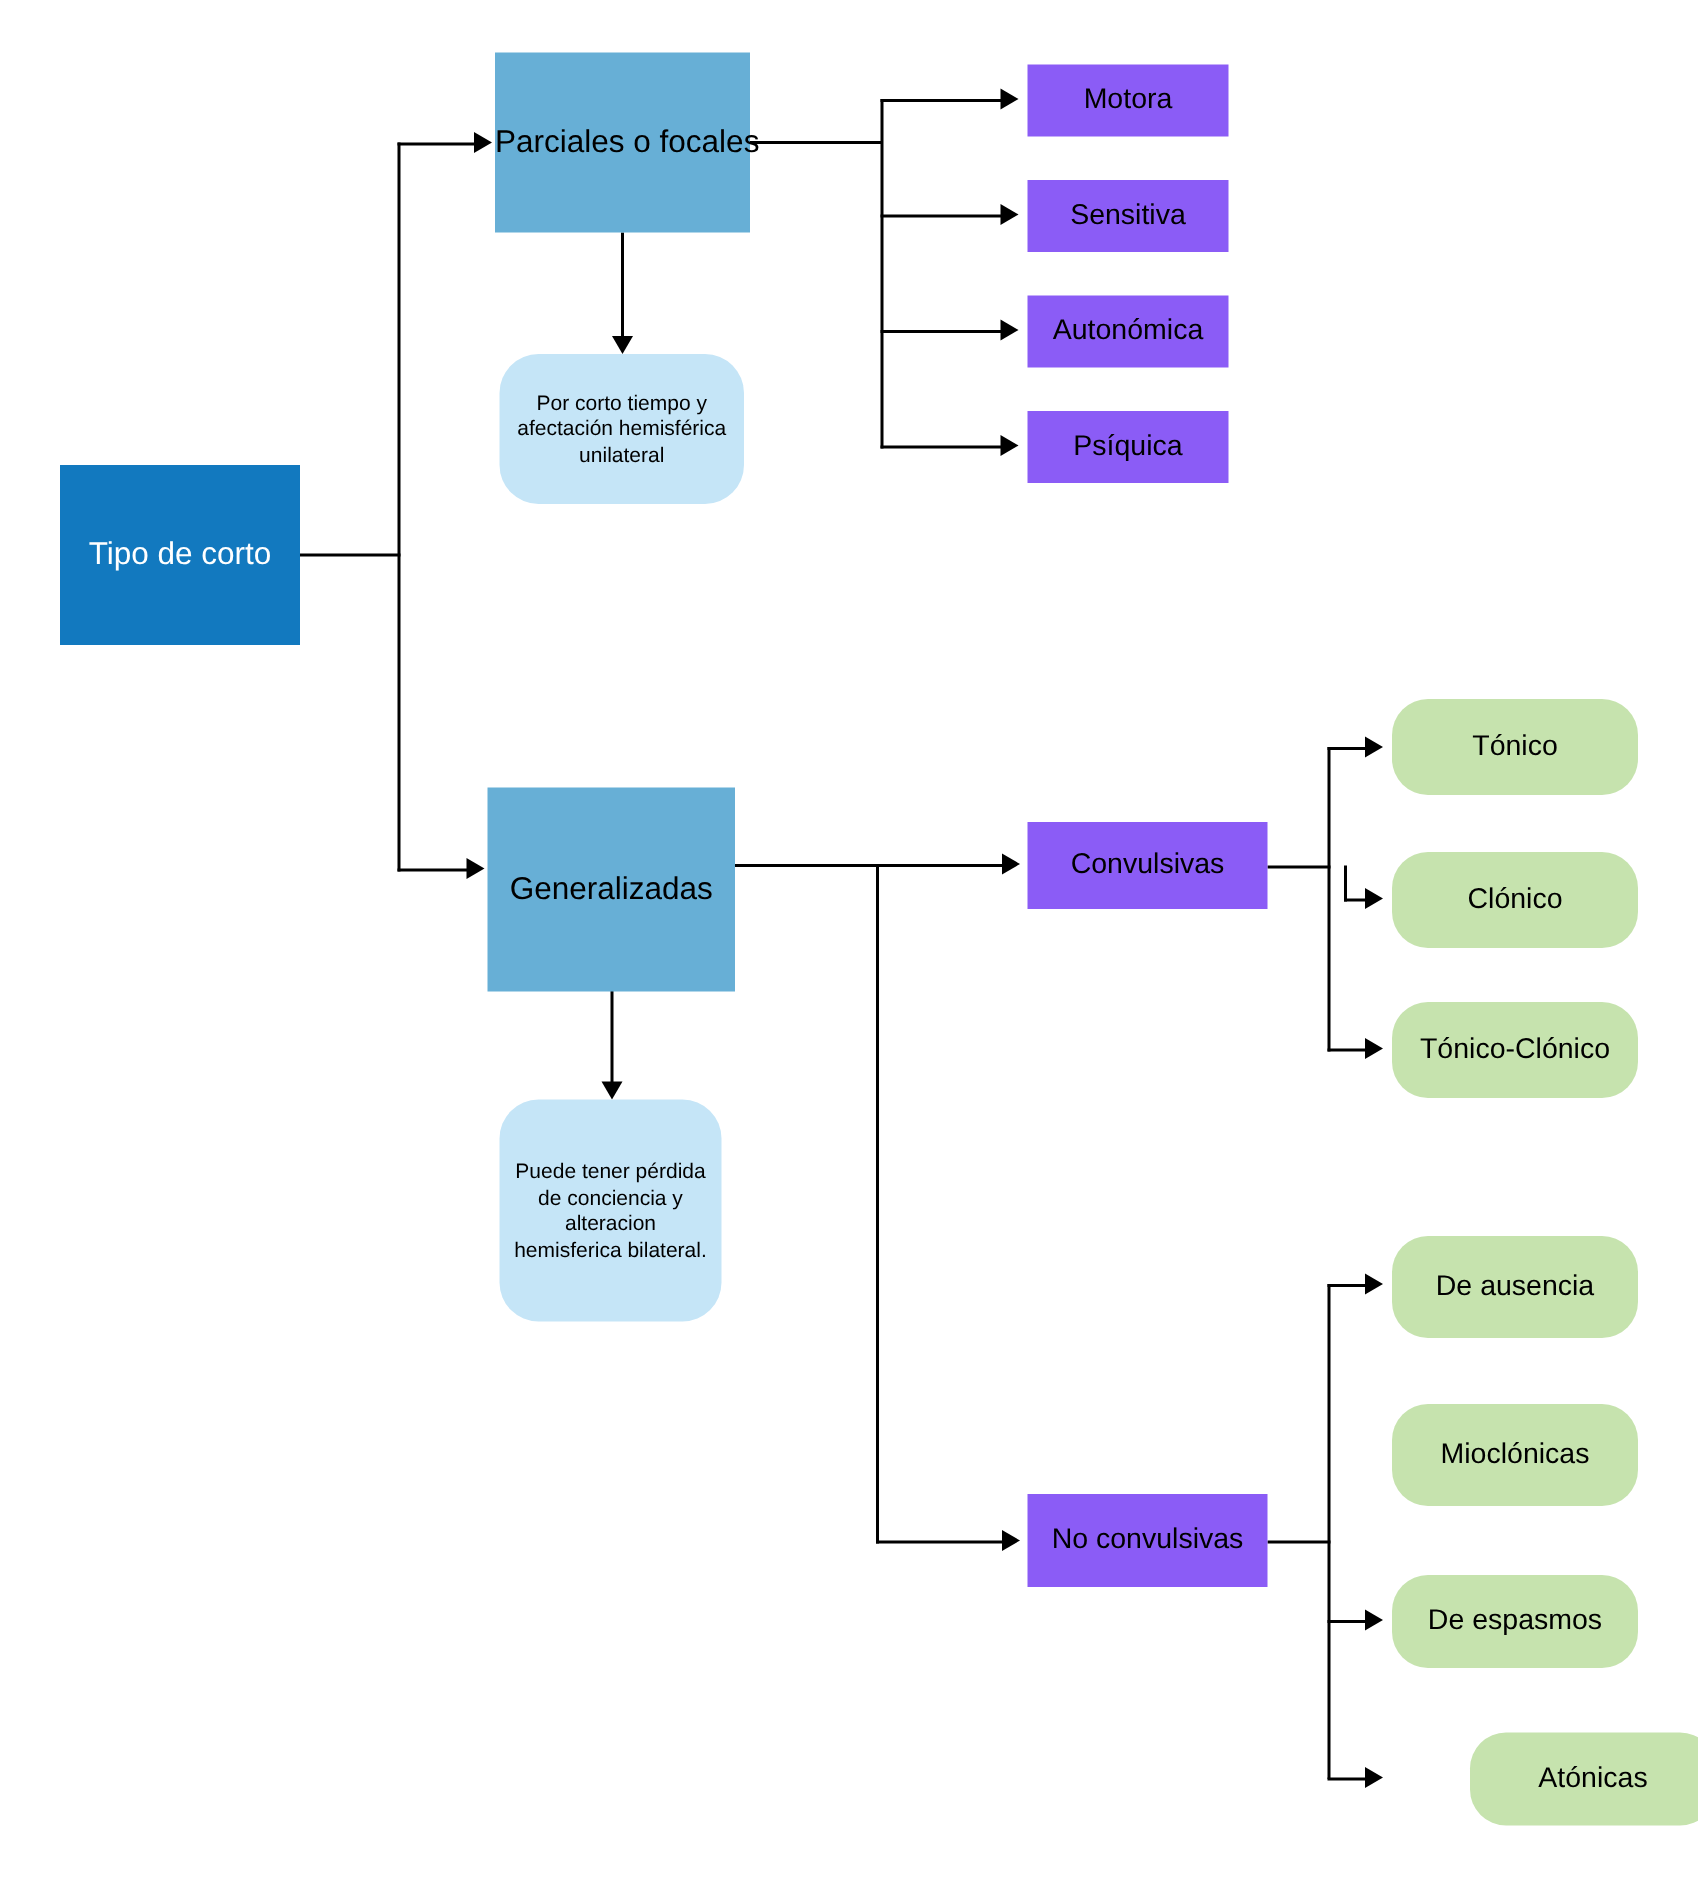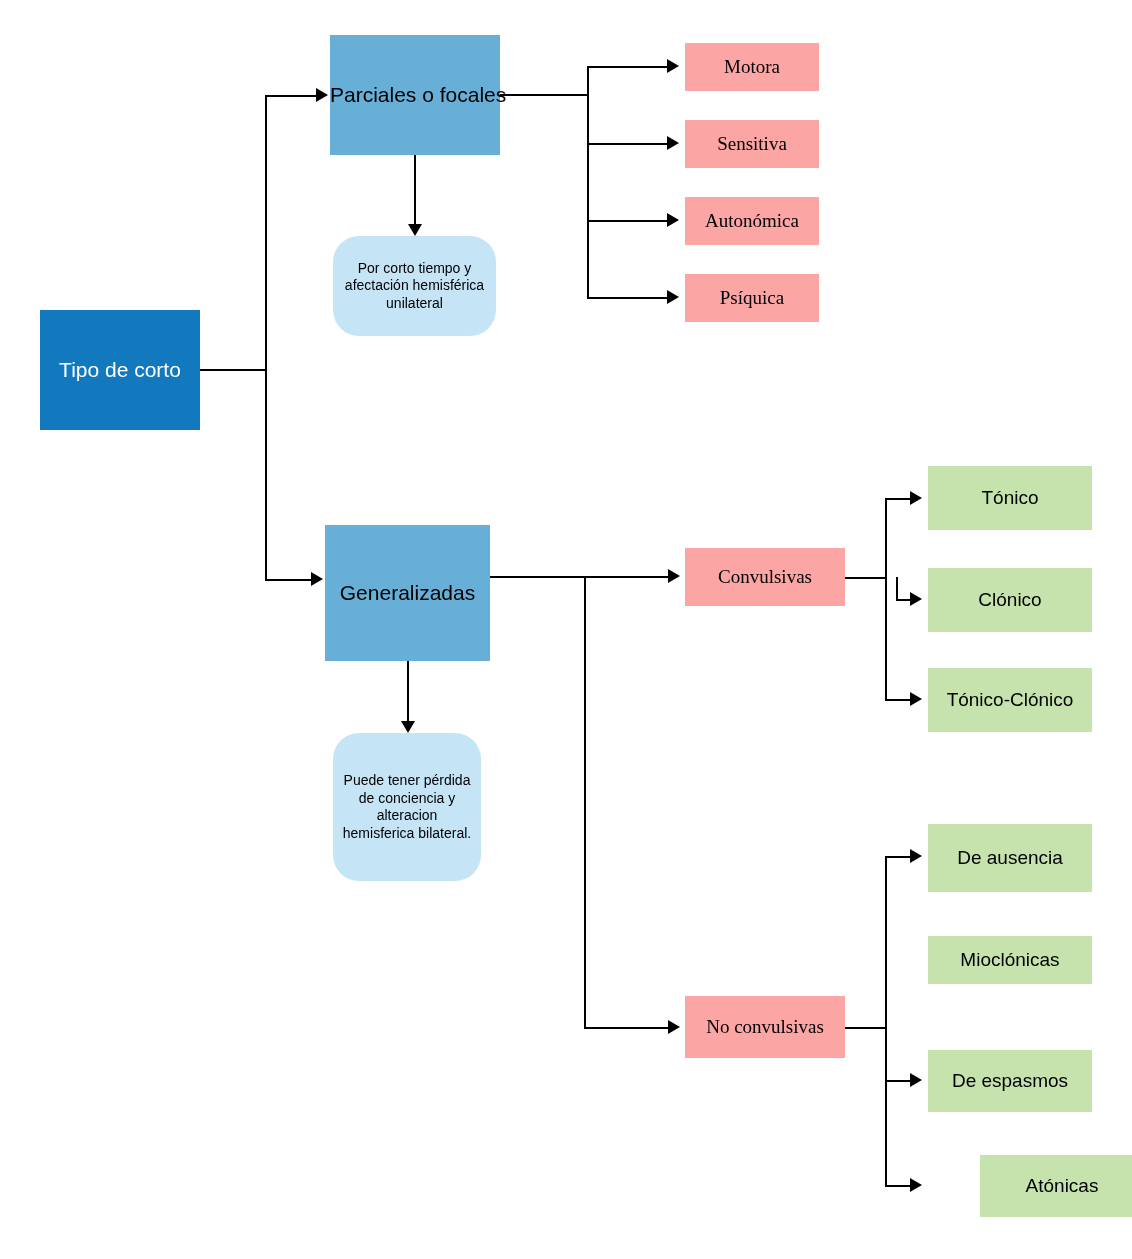--- a/index.html
+++ b/index.html
@@ -40,28 +40,28 @@
   .n-note{
     background:#c5e5f7;
     border-radius:26px;
     font-size:14px;
     line-height:1.25;
     padding:4px 6px;
     white-space:normal;
   }
   
   .n-green{
-    background:#fca5a5;
+    background:#8b5cf6;
     font-size:19px;
-    font-family:Liberation Serif, serif;
   }
   
   .n-leaf{
     background:#c6e3ae;
     font-size:19px;
+    border-radius:24px;
   }
 
   
   .ln{position:absolute;background:#000000;}
   .lh{height:2px;}
   .lv{width:2px;}
   .arrow{
     position:absolute;
     width:0;height:0;
     border-top:7px solid transparent;
@@ -176,21 +176,21 @@
   <div class="node n-leaf" style="left:928px;top:568px;width:164px;height:64px;">
     <span class="lbl">Clónico</span>
   </div>
   <div class="node n-leaf" style="left:928px;top:668px;width:164px;height:64px;">
     <span class="lbl">Tónico-Clónico</span>
   </div>
 
   <div class="node n-leaf" style="left:928px;top:824px;width:164px;height:68px;">
     <span class="lbl">De ausencia</span>
   </div>
-  <div class="node n-leaf" style="left:928px;top:936px;width:164px;height:48px;">
+  <div class="node n-leaf" style="left:928px;top:936px;width:164px;height:68px;">
     <span class="lbl">Mioclónicas</span>
   </div>
   <div class="node n-leaf" style="left:928px;top:1050px;width:164px;height:62px;">
     <span class="lbl">De espasmos</span>
   </div>
   <div class="node n-leaf" style="left:980px;top:1155px;width:164px;height:62px;">
     <span class="lbl">Atónicas</span>
   </div>
 
 </div>

